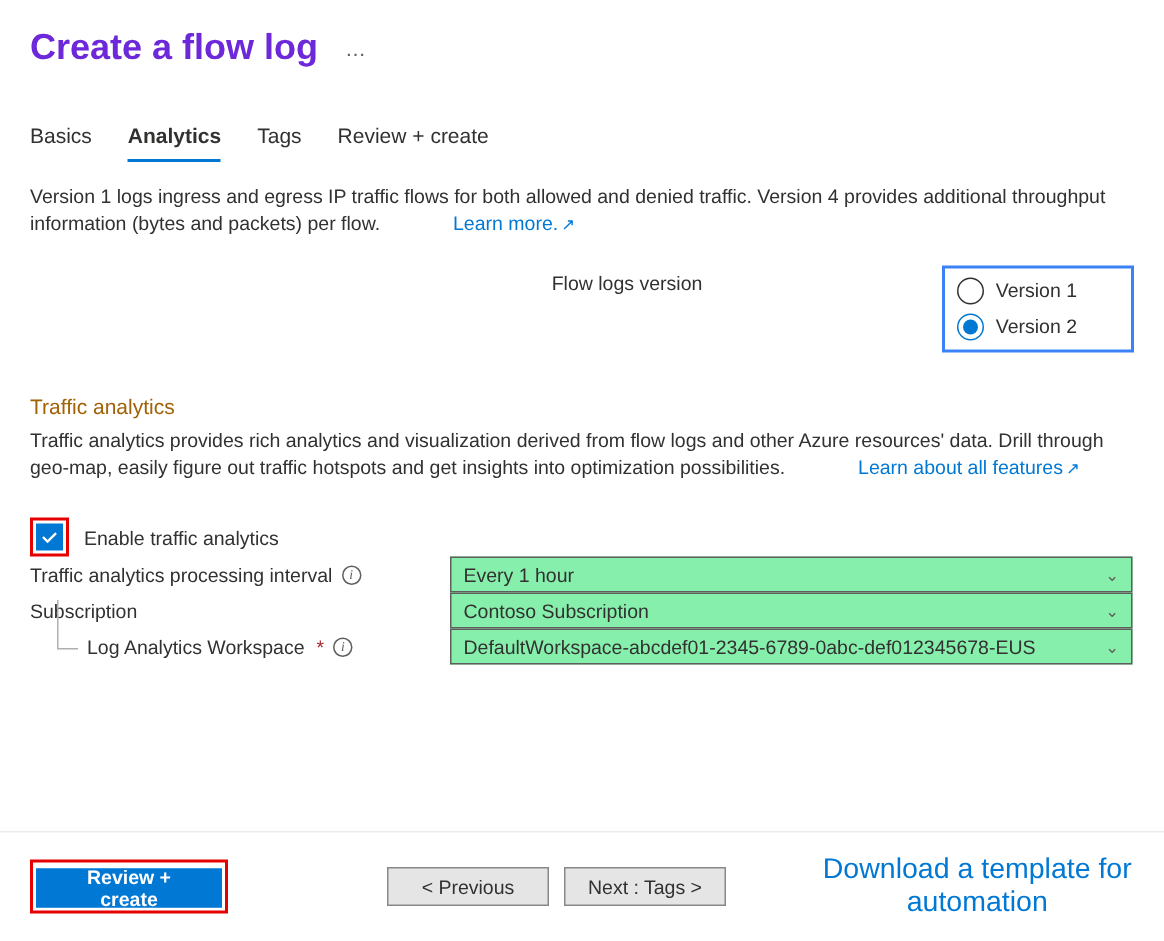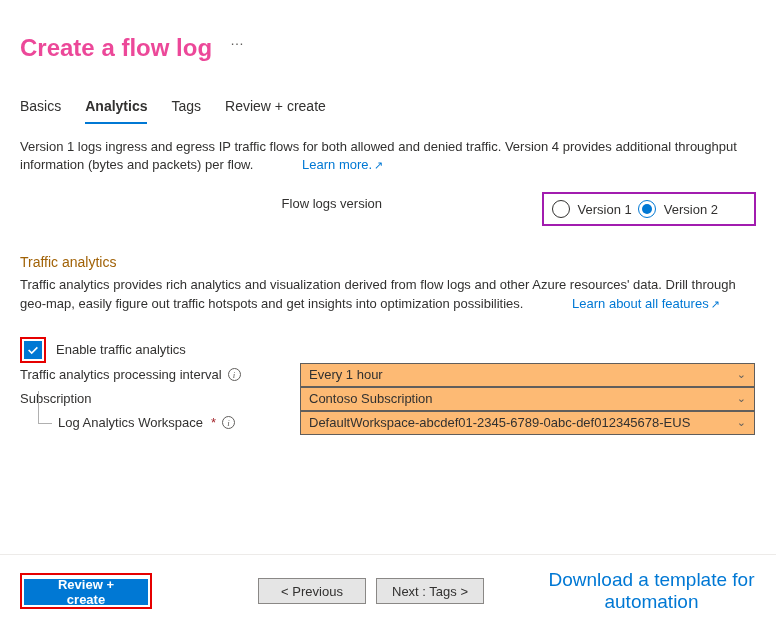--- a/index.html
+++ b/index.html
@@ -13,22 +13,21 @@
       position: relative;
     }
     .header {
       padding: 18px 20px 8px 20px;
       display: flex;
       align-items: center;
     }
     .header h1 {
       font-size: 24px;
       font-weight: 600;
-      color: #ec4899;
-      margin-top: 16px;
+      color: #6d28d9;
     }
     .header .more {
       margin-left: 18px;
       color: #605e5c;
       font-size: 14px;
       letter-spacing: 2px;
       cursor: pointer;
     }
     .tabs {
       display: flex;
@@ -76,24 +75,24 @@
     .row .label {
       width: 260px;
       font-size: 13px;
       color: #323130;
       padding-top: 4px;
       display: flex;
       align-items: center;
       gap: 6px;
     }
     .radio-group {
-      border: 2px solid #a21caf;
+      border: 2px solid #3b82f6;
       padding: 6px 36px 6px 8px;
       display: flex;
-      flex-direction: row;
+      flex-direction: column;
       gap: 6px;
     }
     .radio-item {
       display: flex;
       align-items: center;
       gap: 8px;
       cursor: pointer;
     }
     .radio {
       width: 18px;
@@ -192,21 +191,21 @@
     .select {
       flex: 1;
       border: 1px solid #605e5c;
       height: 24px;
       display: flex;
       align-items: center;
       justify-content: space-between;
       padding: 0 8px;
       font-size: 13px;
       cursor: pointer;
-      background: #fdba74;
+      background: #86efac;
       max-width: 455px;
     }
     .select .chev {
       font-size: 11px;
       color: #605e5c;
     }
     .footer {
       position: absolute;
       bottom: 0;
       left: 0;

